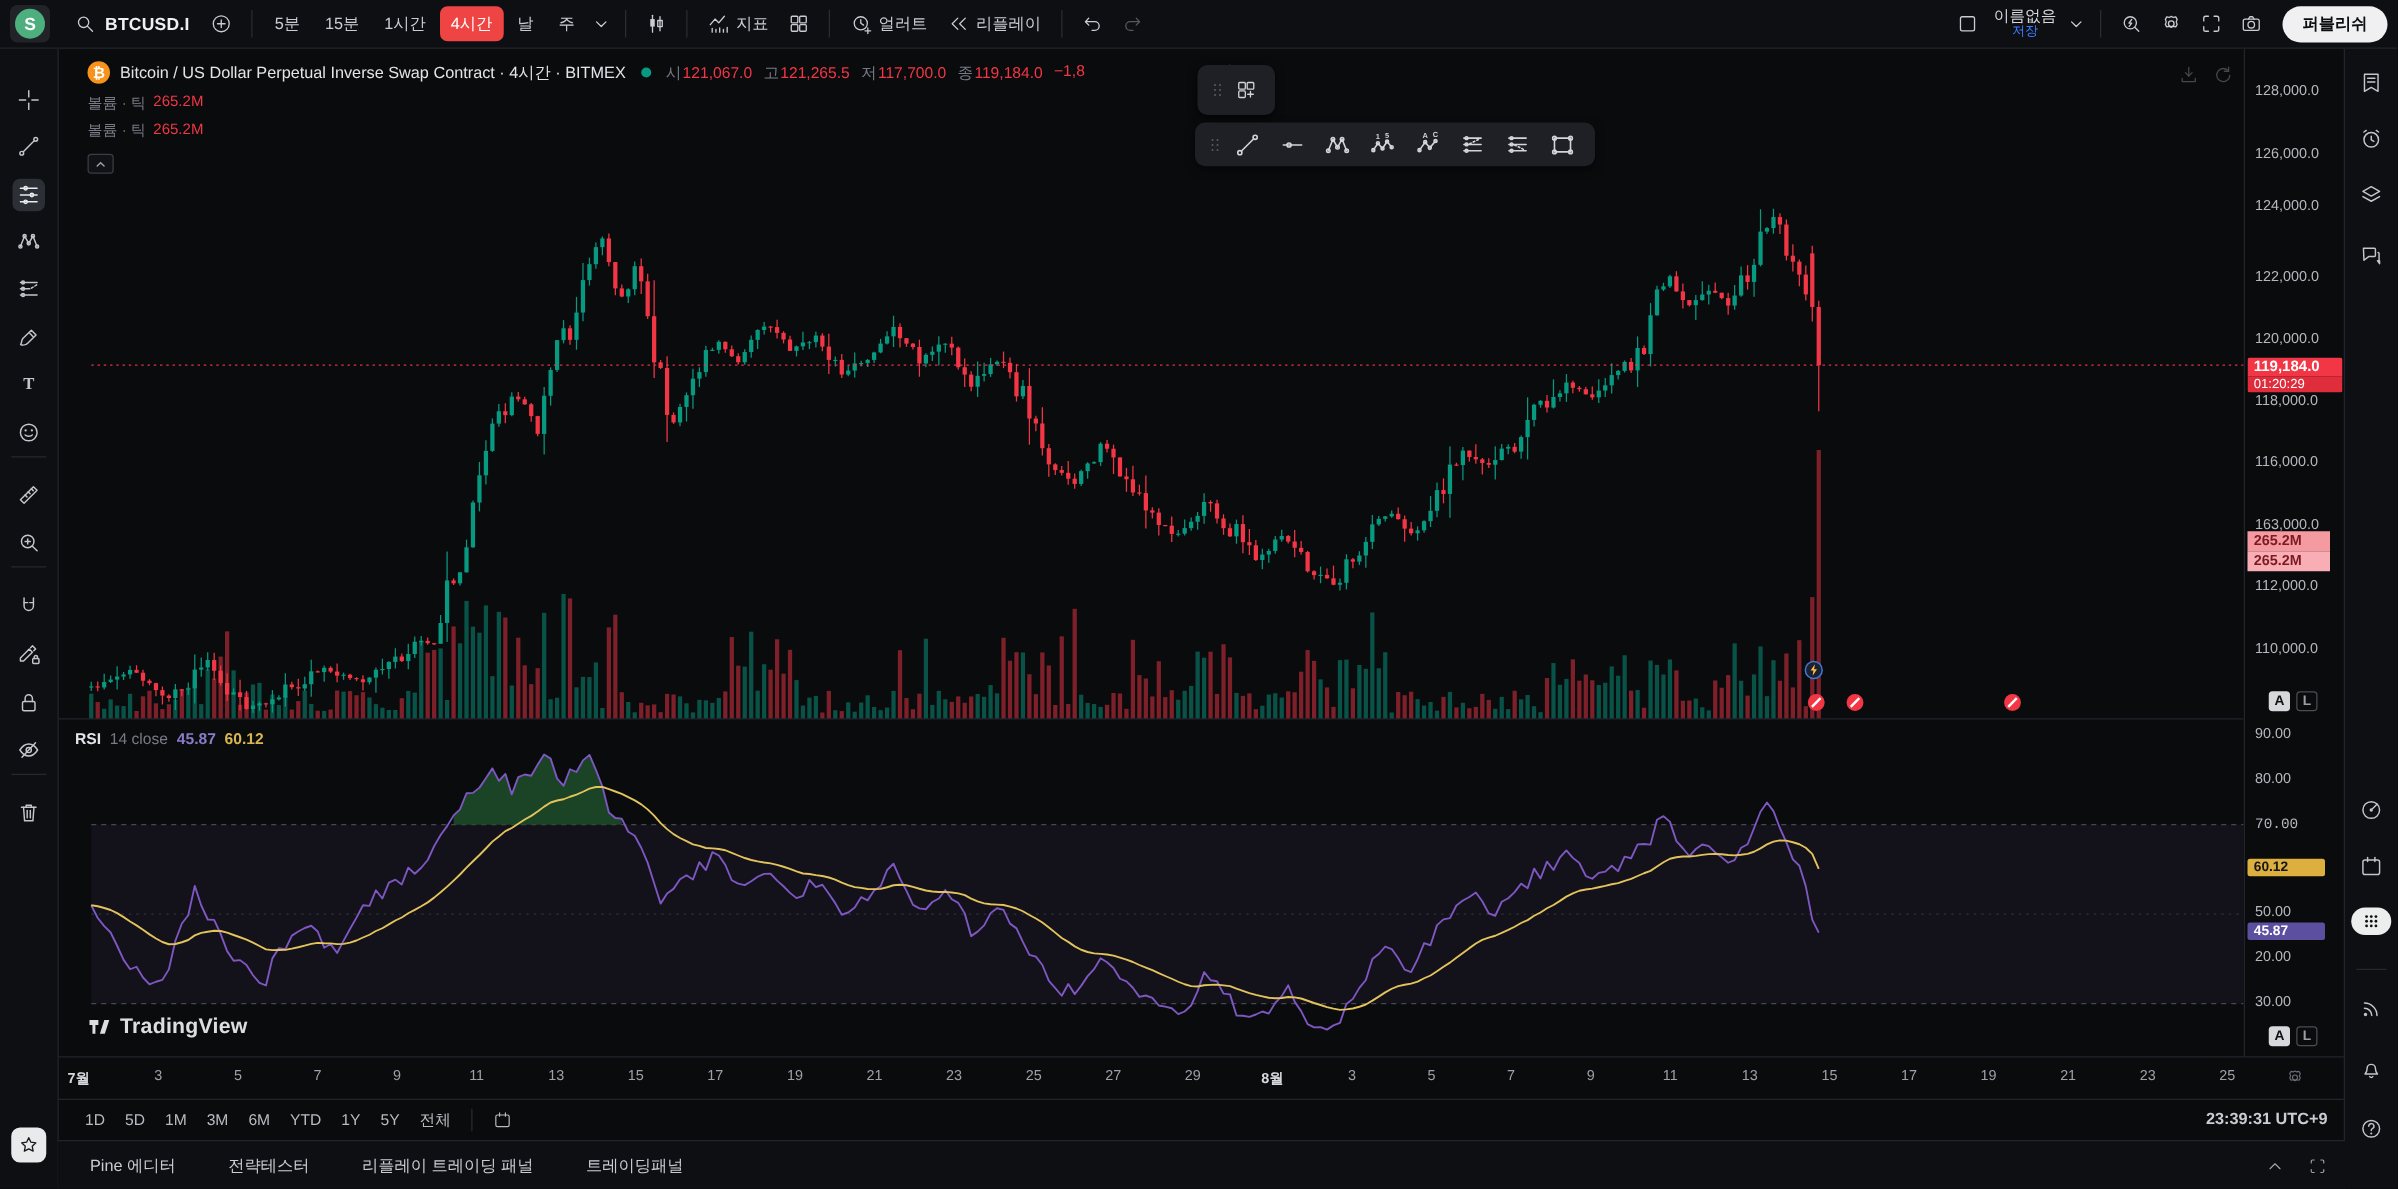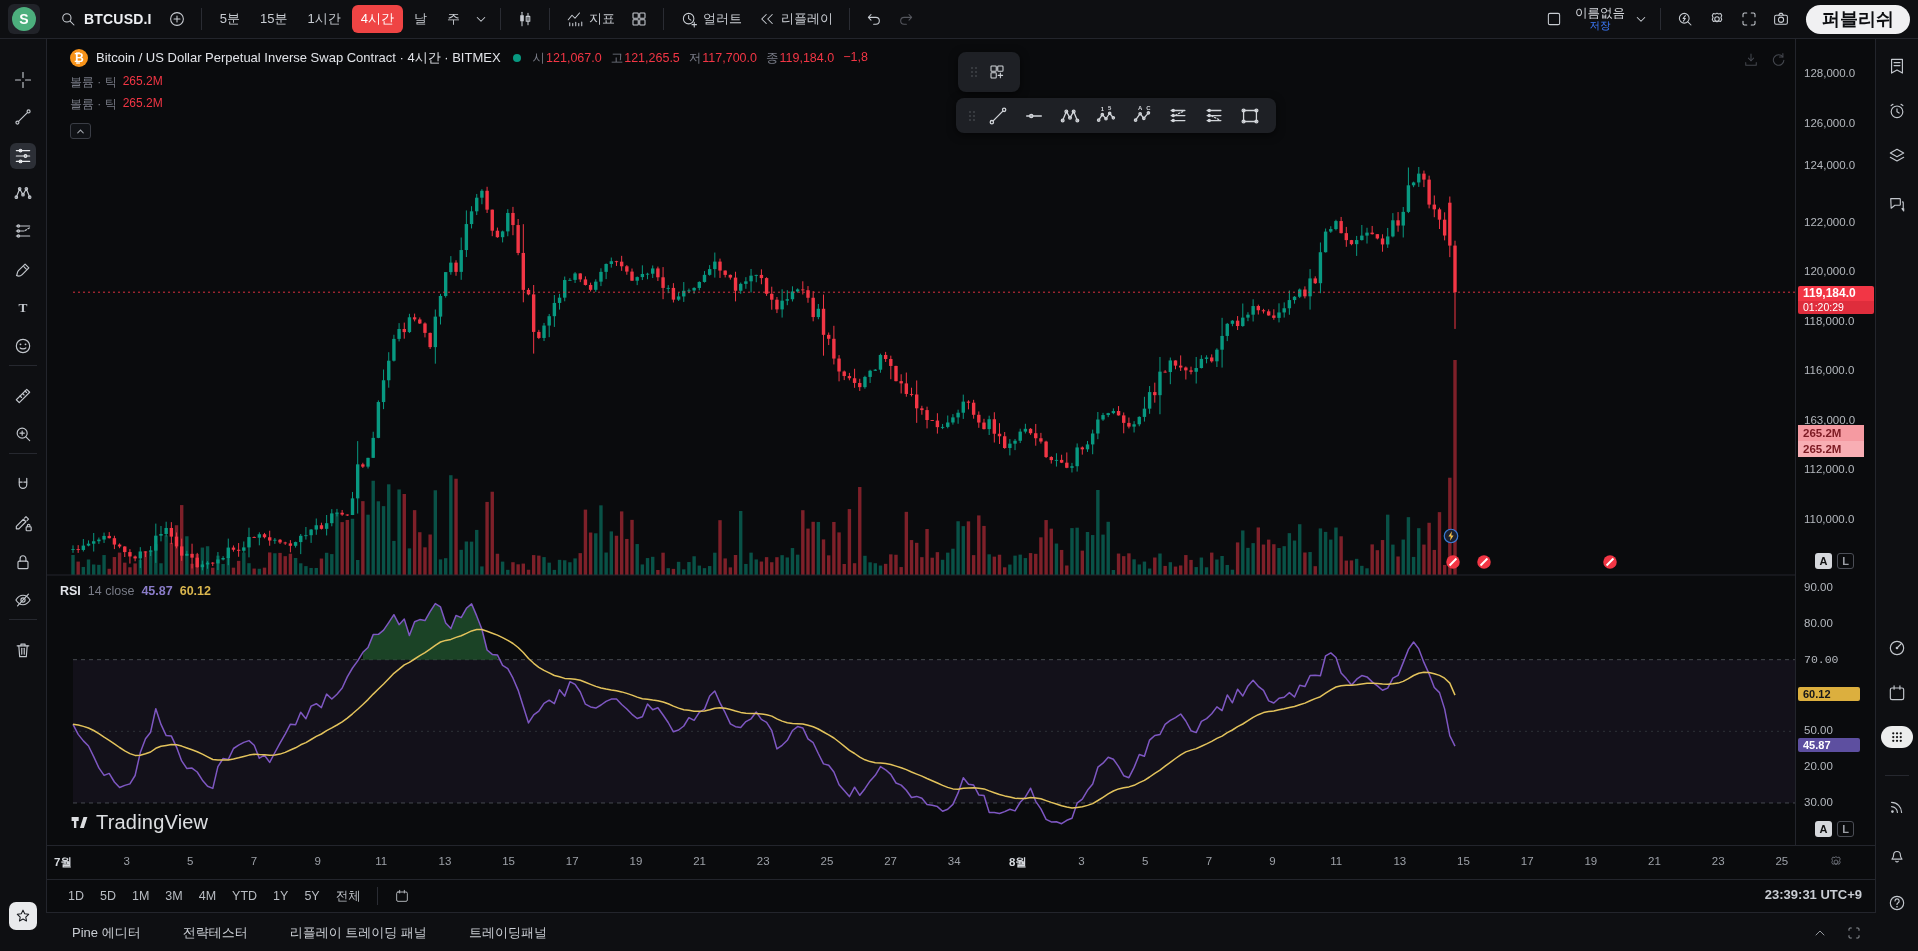--- a/index.html
+++ b/index.html
@@ -18,21 +18,21 @@
     display:flex;align-items:center;justify-content:center}
   .symbol-btn{display:flex;align-items:center;gap:6px;height:28px;padding:0 8px;border-radius:5px}
   .symbol-text{font-size:14px;font-weight:bold;color:#eef0f4;letter-spacing:.2px}
   .tf-list{display:flex;align-items:center;gap:2px}
   .tf-btn{font-size:13px;color:#c9cdd3;padding:5px 9px;border-radius:6px}
   .tf-btn.sel{background:#ef4444;color:#fff}
   .labeled-btn{display:flex;align-items:center;gap:5px;font-size:13px;color:#c9cdd3;padding:4px 7px;border-radius:5px}
   .name-save{display:flex;flex-direction:column;align-items:center;line-height:1.05;padding:1px 4px}
   .lname{font-size:12.5px;color:#d6d9de}
   .lsave{font-size:10.5px;color:#3d7bff}
-  .publish-btn{background:#f0f0f2;color:#0c0d10;font-size:18px;font-weight:bold;border-radius:15px;height:29px;padding:0 16px;margin-left:8px}
+  .publish-btn{background:#f0f0f2;color:#0c0d10;font-size:13px;font-weight:bold;border-radius:15px;height:29px;padding:0 16px;margin-left:8px}
   
   .left-toolbar{position:absolute;top:39px;left:0;width:46px;bottom:0;background:#0e0f12;border-right:1px solid #23252c;z-index:20}
   .lt-btn{position:absolute;left:10px;width:26px;height:26px;display:flex;align-items:center;justify-content:center;
     border-radius:6px;color:#c2c6cc}
   .lt-btn.sel{background:#2c2f36;color:#e9ebee}
   .lt-div{position:absolute;left:9px;width:28px;height:1px;background:#26282f}
   .star-btn{position:absolute;left:9px;width:28px;height:28px;background:#e9eaec;border-radius:7px;color:#16181d;
     display:flex;align-items:center;justify-content:center}
   
   .right-sidebar{position:absolute;top:39px;right:0;width:42px;bottom:0;background:#0e0f12;border-left:1px solid #23252c;z-index:20}
@@ -78,21 +78,21 @@
   .float-box{position:absolute;background:#1e2025;border-radius:8px;box-shadow:0 2px 8px rgba(0,0,0,.6);
     display:flex;align-items:center;z-index:25;padding:0 8px}
   .fb-icon{width:30px;height:30px;display:flex;align-items:center;justify-content:center;color:#d2d5da;border-radius:5px}
   .drag-dots{color:#595c63;width:16px;height:26px;display:flex;align-items:center;justify-content:center}
   .rsi-header{position:absolute;left:14px;top:545px;display:flex;gap:7px;font-size:12.5px;z-index:10;align-items:baseline}
   .rsi-header .t{color:#e2e4e9;font-weight:bold}
   .rsi-header .p{color:#787b86}
   .rsi-header .v{color:#8a7cc8;font-weight:bold}
   .rsi-header .m{color:#d9b64e;font-weight:bold}
   .watermark{position:absolute;left:24px;top:772px;display:flex;align-items:center;gap:7px;z-index:9;opacity:.95}
-  .watermark .wm-text{font-size:20px;font-weight:normal;color:#e8eaed;letter-spacing:.2px}
+  .watermark .wm-text{font-size:17px;font-weight:bold;color:#e8eaed;letter-spacing:.2px}
   .time-axis{position:absolute;left:0;top:806px;width:1830px;height:34px;border-top:1px solid #23252c}
   .ta-label{position:absolute;top:9px;transform:translateX(-50%);font-size:11.5px;color:#9da1a8}
   .ta-label.month{color:#d5d8dd;font-weight:bold}
   .ta-gear{position:absolute;left:1782px;top:8px;color:#6b6e76}
   .range-row{position:absolute;left:0;top:840px;width:1830px;height:33px;border-top:1px solid #23252c;
     display:flex;align-items:center;padding-left:14px;box-sizing:border-box}
   .range-btn{font-size:12.5px;color:#b8bcc2;padding:4px 8px;border-radius:5px}
   .range-div{width:1px;height:18px;background:#2a2c33;margin:0 8px}
   .clock{position:absolute;right:14px;top:7px;font-size:13px;color:#c9cdd3;font-weight:bold}
   .pane-icons{position:absolute;top:12px;left:1696px;display:flex;gap:9px;color:#44474e;z-index:8}
@@ -1462,21 +1462,21 @@
         <span class="ta-label" style="left: 271.64px;">9</span>
         <span class="ta-label" style="left: 335.3px;">11</span>
         <span class="ta-label" style="left: 398.96px;">13</span>
         <span class="ta-label" style="left: 462.62px;">15</span>
         <span class="ta-label" style="left: 526.28px;">17</span>
         <span class="ta-label" style="left: 589.94px;">19</span>
         <span class="ta-label" style="left: 653.6px;">21</span>
         <span class="ta-label" style="left: 717.26px;">23</span>
         <span class="ta-label" style="left: 780.92px;">25</span>
         <span class="ta-label" style="left: 844.58px;">27</span>
-        <span class="ta-label" style="left: 908.24px;">34</span>
+        <span class="ta-label" style="left: 908.24px;">29</span>
         <span class="ta-label month" style="left: 971.9px;">8월</span>
         <span class="ta-label" style="left: 1035.56px;">3</span>
         <span class="ta-label" style="left: 1099.22px;">5</span>
         <span class="ta-label" style="left: 1162.88px;">7</span>
         <span class="ta-label" style="left: 1226.54px;">9</span>
         <span class="ta-label" style="left: 1290.2px;">11</span>
         <span class="ta-label" style="left: 1353.86px;">13</span>
         <span class="ta-label" style="left: 1417.52px;">15</span>
         <span class="ta-label" style="left: 1481.18px;">17</span>
         <span class="ta-label" style="left: 1544.84px;">19</span>
@@ -1484,21 +1484,21 @@
         <span class="ta-label" style="left: 1672.16px;">23</span>
         <span class="ta-label" style="left: 1735.82px;">25</span>
       </div>
 
     <div class="range-row" id="range-row">
       <span class="clock">23:39:31 UTC+9</span>
     <button class="range-btn">1D</button>
         <button class="range-btn">5D</button>
         <button class="range-btn">1M</button>
         <button class="range-btn">3M</button>
-        <button class="range-btn">4M</button>
+        <button class="range-btn">6M</button>
         <button class="range-btn">YTD</button>
         <button class="range-btn">1Y</button>
         <button class="range-btn">5Y</button>
         <button class="range-btn">전체</button>
         <div class="range-div"></div>
         <button class="range-btn">
           <svg viewBox="0 0 24 24" width="16" height="16" fill="none" stroke="currentColor" stroke-width="1.4" stroke-linecap="round" stroke-linejoin="round">
             <rect x="4" y="6" width="16" height="14" rx="2"></rect>
             <line x1="8.5" y1="3.5" x2="8.5" y2="7.5"></line>
             <line x1="15.5" y1="3.5" x2="15.5" y2="7.5"></line>

